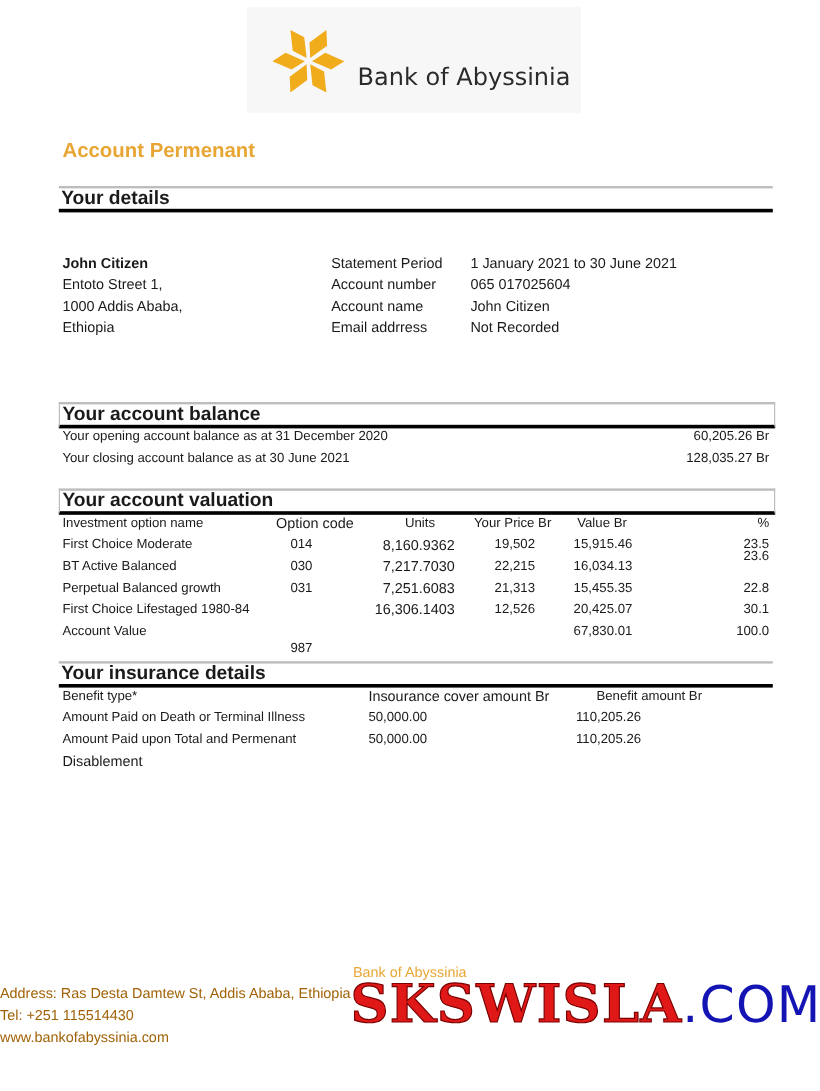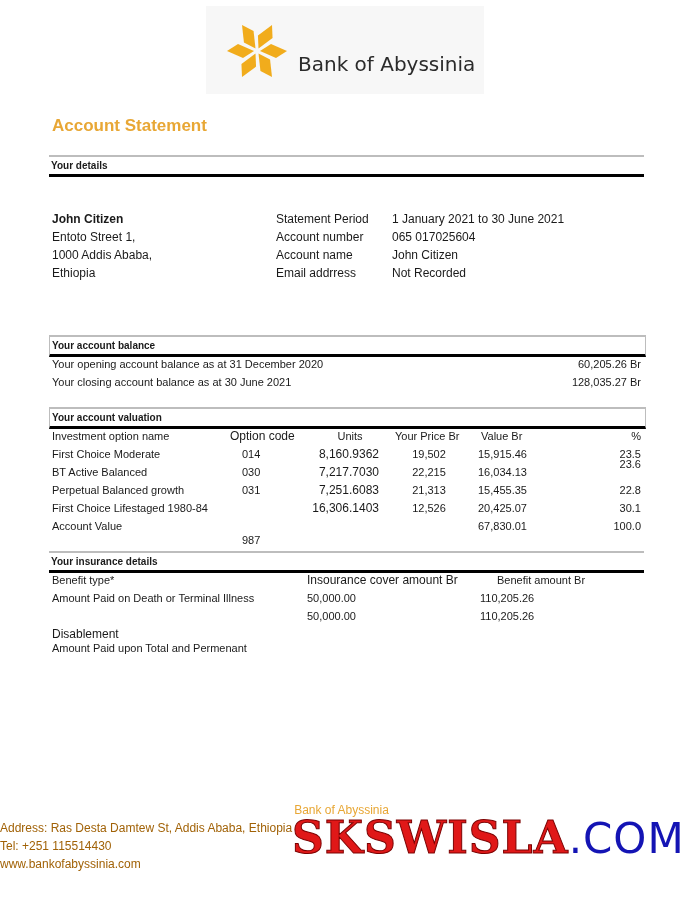--- a/index.html
+++ b/index.html
@@ -22,21 +22,21 @@
     font-family: "DejaVu Sans", sans-serif;
   }
   .doc-title {
     position: absolute; left: 52px; top: 116px; font-size: 17px; font-weight: bold;
     color: #e8a735;
   }
   .section-head {
     position: absolute; left: 49px; width: 593px; height: 17px;
     border-top: 2px solid #bdbdbd; border-left: 1px solid #bdbdbd; border-right: 1px solid #bdbdbd;
     border-bottom: 3px solid #000;
-    font-size: 10px; font-weight: bold; line-height: 17px; padding-left: 2px; box-sizing: content-box;
+    font-size: 16px; font-weight: bold; line-height: 17px; padding-left: 2px; box-sizing: content-box;
   }
   .section-head.open { border-left: none; border-right: none; }
   .txt { position: absolute; font-size: 12px; white-space: nowrap; }
   .sm { font-size: 11px; }
   .bold { font-weight: bold; }
   .right { text-align: right; }
   .center { text-align: center; }
   .footer-bank {
     position: absolute; left: 0; width: 683px; top: 803px; text-align: center;
     font-size: 12px; color: #e8a735;
@@ -59,21 +59,21 @@
       <polygon points="0,-3 -7,-14 0,-30 7,-19" transform="rotate(90)"></polygon>
       <polygon points="0,-3 -7,-14 0,-30 7,-19" transform="rotate(150)"></polygon>
       <polygon points="0,-3 -7,-14 0,-30 7,-19" transform="rotate(210)"></polygon>
       <polygon points="0,-3 -7,-14 0,-30 7,-19" transform="rotate(270)"></polygon>
       <polygon points="0,-3 -7,-14 0,-30 7,-19" transform="rotate(330)"></polygon>
     </g>
   </svg>
   <div class="logo-english">Bank of Abyssinia</div>
 </div>
 
-<div class="doc-title">Account Statement</div>
+<div class="doc-title">Account Permenant</div>
 
 <div class="section-head open" style="top:155px;">Your details</div>
 
 <div class="txt bold" style="left:52px; top:212px;">John Citizen</div>
 <div class="txt" style="left:52px; top:230px;">Entoto Street 1,</div>
 <div class="txt" style="left:52px; top:248px;">1000 Addis Ababa,</div>
 <div class="txt" style="left:52px; top:266px;">Ethiopia</div>
 
 <div class="txt" style="left:276px; top:212px;">Statement Period</div>
 <div class="txt" style="left:392px; top:212px;">1 January 2021 to 30 June 2021</div>
@@ -147,21 +147,21 @@
   <div class="txt sm" style="left:52px; top:574px;">Benefit type*</div>
   <div class="txt" style="left:307px; top:573px;">Insourance cover amount Br</div>
   <div class="txt sm" style="left:497px; top:574px;">Benefit amount Br</div>
 
   <div>
     <div class="txt sm" style="left:52px; top:592px;">Amount Paid on Death or Terminal Illness</div>
     <div class="txt sm" style="left:307px; top:592px;">50,000.00</div>
     <div class="txt sm" style="left:480px; top:592px;">110,205.26</div>
   </div>
   <div>
-    <div class="txt sm" style="left:52px; top:610px;margin-top:32px;">Amount Paid upon Total and Permenant</div>
+    <div class="txt sm" style="left:52px; top:610px;">Amount Paid upon Total and Permenant</div>
     <div class="txt" style="left:52px; top:627px;">Disablement</div>
     <div class="txt sm" style="left:307px; top:610px;">50,000.00</div>
     <div class="txt sm" style="left:480px; top:610px;">110,205.26</div>
   </div>
 </div>
 
 <div class="footer-bank">Bank of Abyssinia</div>
 <div class="footer-line" style="top:821px;">Address: Ras Desta Damtew St, Addis Ababa, Ethiopia</div>
 <div class="footer-line" style="top:839px;">Tel: +251 115514430</div>
 <div class="footer-line" style="top:857px;">www.bankofabyssinia.com</div>

